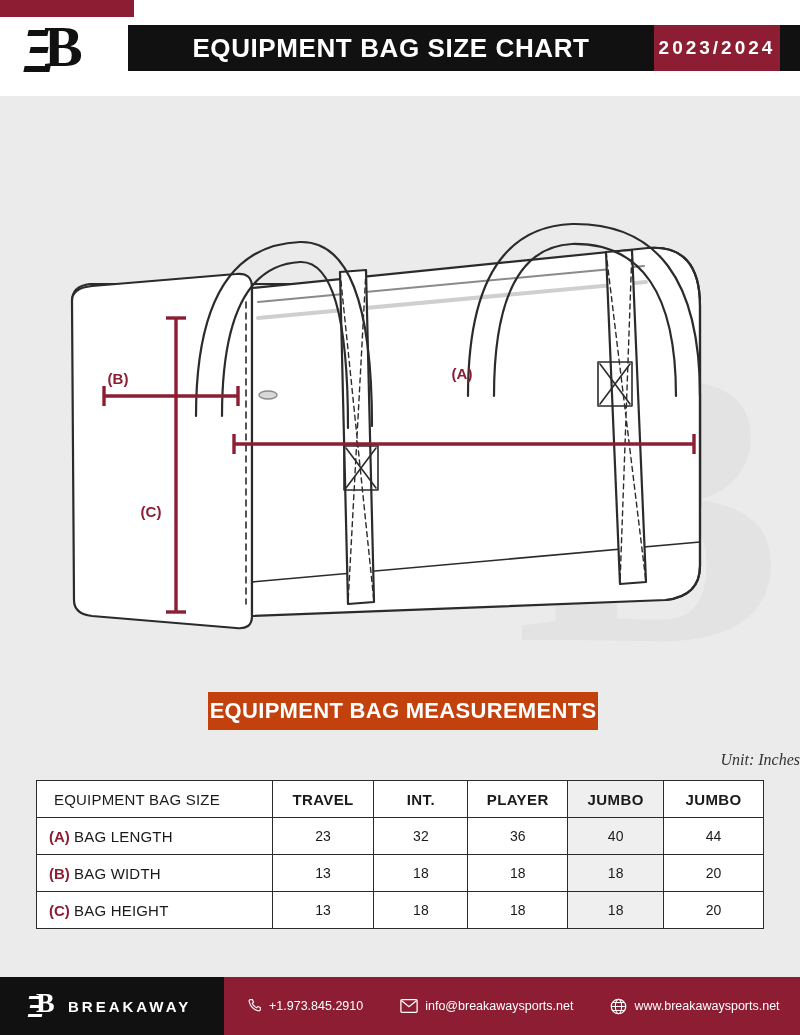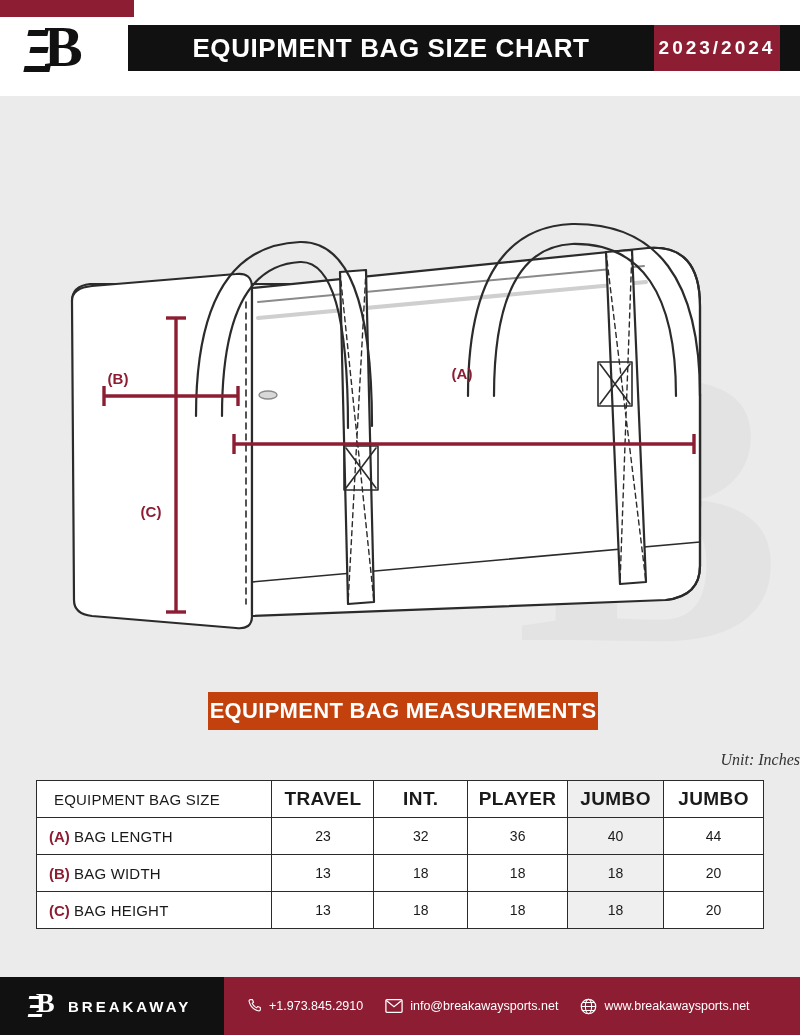--- a/index.html
+++ b/index.html
@@ -131,21 +131,21 @@
     font-weight: normal;
     padding: 0 4px;
   }
   table.size-table th.rowhead, table.size-table td.rowhead {
     text-align: left;
     padding-left: 12px;
     width: 236px;
     font-size: 15px;
   }
   table.size-table th {
-    font-size: 19px;
+    font-size: 15px;
     font-weight: bold;
     letter-spacing: 0.4px;
   }
   table.size-table th.rowhead {
     font-weight: normal;
     font-size: 15px;
     letter-spacing: 0.2px;
     padding-left: 17px;
   }
   .col-travel { width: 102px; }
@@ -196,21 +196,21 @@
   .footer-logo-mark i.l3 { left: 0px; top: 25px; width: 14px; height: 3px; transform: skewX(-12deg); }
   .footer-brand {
     color: #ffffff;
     font-size: 15px;
     font-weight: bold;
     letter-spacing: 3px;
   }
   .contact-row {
     position: absolute; left: 246px; top: 0;
     height: 58px; width: 548px;
-    display: flex; align-items: center; gap: 22px;
+    display: flex; align-items: center; gap: 37px;
     color: #ffffff;
     font-size: 12.5px;
   }
   .contact-item { display: flex; align-items: center; gap: 7px; white-space: nowrap; }
   .contact-item svg { display: block; }
 </style>
 </head>
 <body>
 
 <div class="page">

